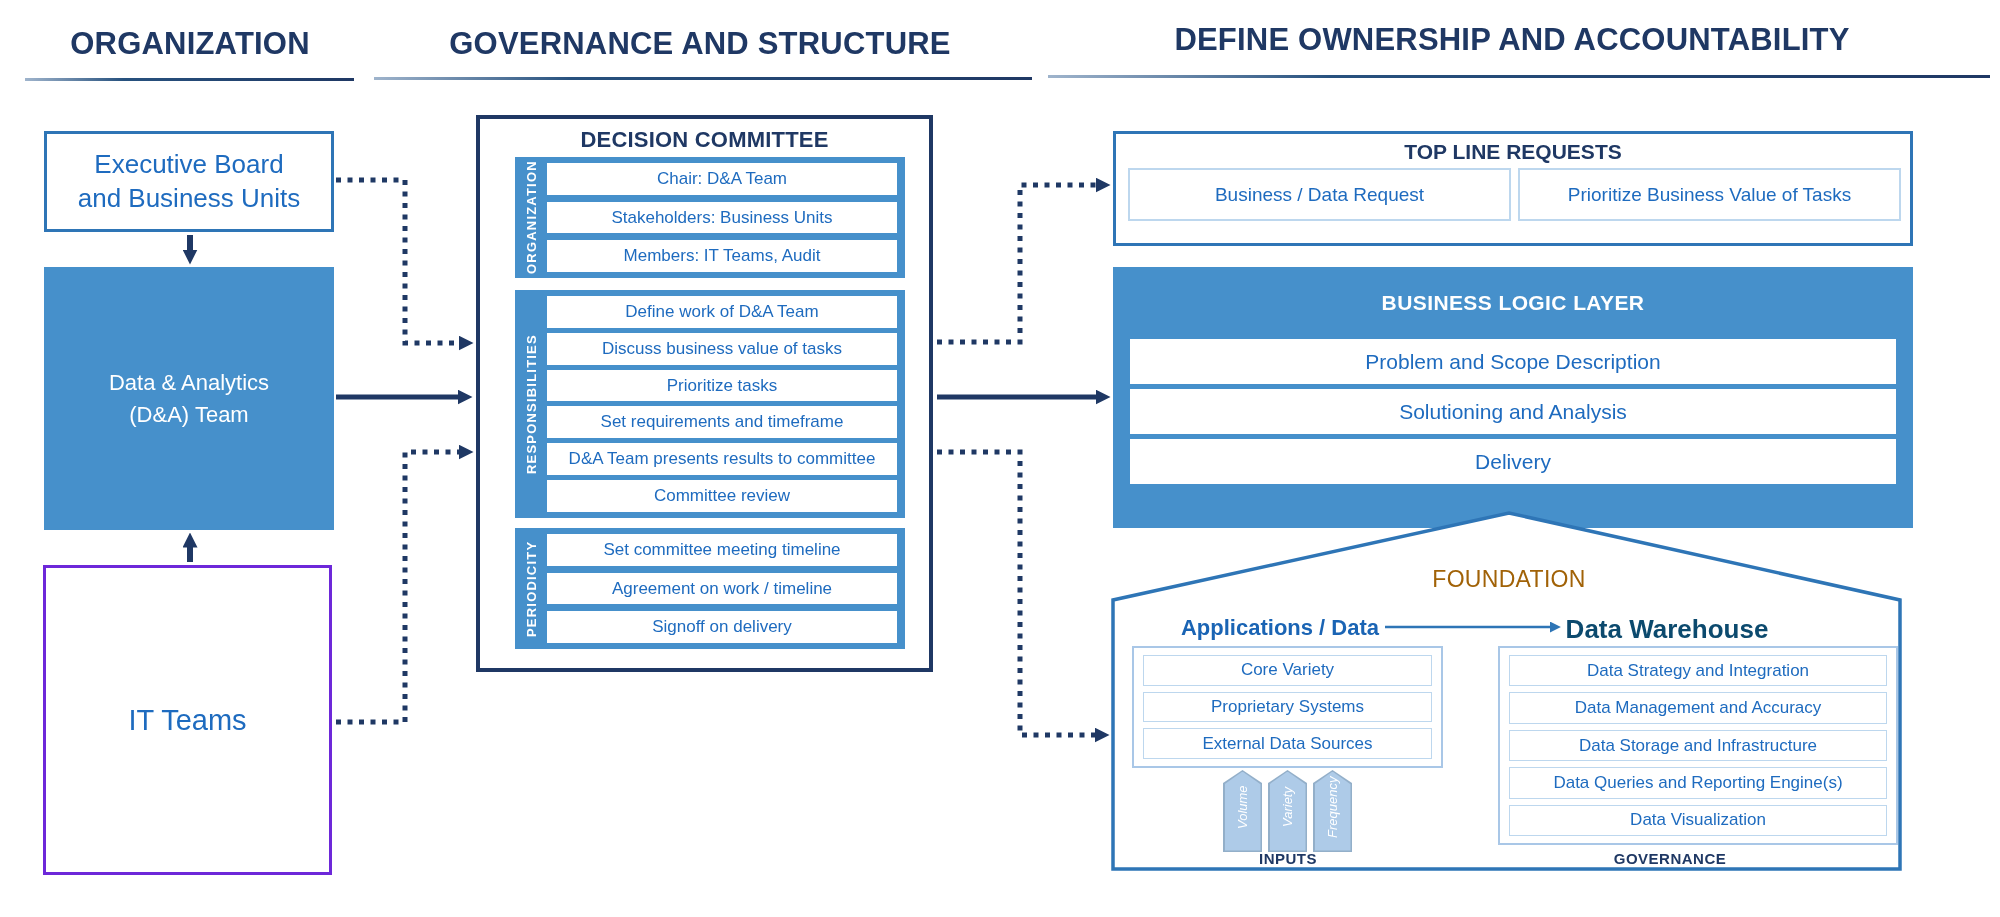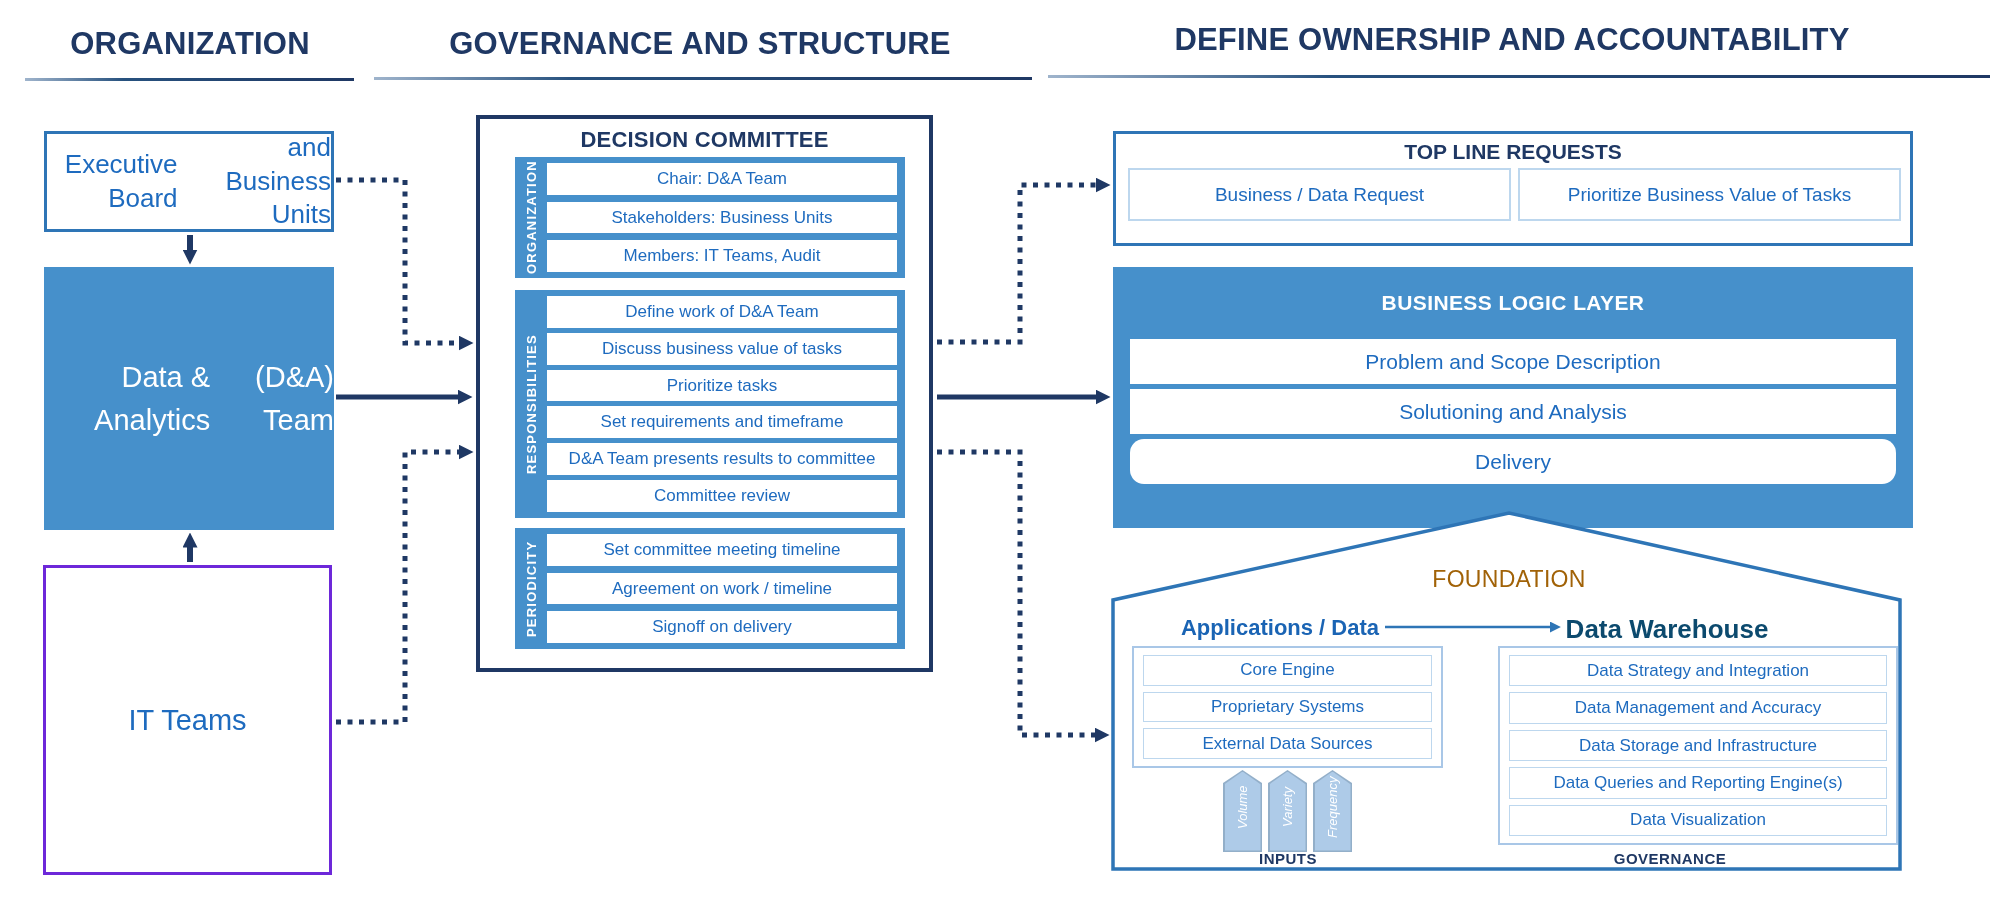--- a/index.html
+++ b/index.html
@@ -13,26 +13,26 @@
   #hdr-org { left:190px; top:26px; }
   #hdr-gov { left:700px; top:26px; }
   #hdr-own { left:1512px; top:22px; }
   .hdr-line { position:absolute; height:3px;
     background:linear-gradient(90deg,#9FB4CC,#27517E 30%,#1F3864); }
   #line-org { left:25px;  top:78px; width:329px; }
   #line-gov { left:374px; top:77px; width:658px; }
   #line-own { left:1048px;top:75px; width:942px; }
 
   
-  .obox { position:absolute; display:flex; flex-direction:row; align-items:center;
-          justify-content:center; text-align:right; box-sizing:border-box; }
+  .obox { position:absolute; display:flex; flex-direction:column; align-items:center;
+          justify-content:center; text-align:left; box-sizing:border-box; }
   #exec { left:44px; top:131px; width:290px; height:101px; background:#fff;
           border:3px solid #2E75B6; color:#1E6BBF; font-size:26px; line-height:1.3; }
   #dna  { left:44px; top:267px; width:290px; height:263px; background:#4690CB;
-          color:#fff; font-size:29px; line-height:1.45; }
+          color:#fff; font-size:22px; line-height:1.45; }
   #it   { left:43px; top:565px; width:289px; height:310px; background:#fff;
           border:3px solid #6d28d9; color:#1E6BBF; font-size:29px; }
 
   
   #committee { position:absolute; left:476px; top:115px; width:457px; height:557px;
                background:#fff; border:4px solid #1F3864; box-sizing:border-box; }
   #committee-title { position:absolute; left:476px; top:127px; width:457px; text-align:center;
                color:#1F3864; font-weight:700; font-size:22px; letter-spacing:.2px; }
   .csec { position:absolute; left:515px; width:390px; background:#4690CB;
           display:flex; flex-direction:column; gap:7px; padding:6px 8px 6px 32px;
@@ -61,21 +61,21 @@
   
   #bll { position:absolute; left:1113px; top:267px; width:800px; height:261px;
          background:#4690CB;
          clip-path:polygon(0 0,100% 0,100% 100%,58% 100%,49.5% 94.2%,41% 100%,0 100%); }
   #bll-title { position:absolute; top:0; height:72px; left:0; right:0; display:flex;
          align-items:center; justify-content:center; color:#fff; font-weight:700;
          font-size:21px; letter-spacing:.4px; }
   .bll-row { position:absolute; left:17px; width:766px; height:45px; background:#fff;
          display:flex; align-items:center; justify-content:center; color:#1E6BBF;
          font-size:21px; }
-  #bll-row-0 { top:72px; } #bll-row-1 { top:122px; } #bll-row-2 { top:172px;border-radius:14px; }
+  #bll-row-0 { top:72px; } #bll-row-1 { top:122px; } #bll-row-2 { top:172px; }
 
   
   #foundation-title { position:absolute; left:1509px; top:566px; transform:translateX(-50%);
          color:#a16207; font-weight:400; font-size:23px; letter-spacing:.3px; }
   #apps-label { position:absolute; left:1280px; top:615px; transform:translateX(-50%);
          color:#1A64B4; font-weight:700; font-size:22px; white-space:nowrap; }
   #wh-label   { position:absolute; left:1667px; top:614px; transform:translateX(-50%);
          color:#0c4a6e; font-weight:700; font-size:26px; white-space:nowrap; }
   .fgroup { position:absolute; background:#fff; border:2px solid #A9C7E7;
          box-sizing:border-box; display:flex; flex-direction:column; gap:6px; padding:7px 9px; }
@@ -169,21 +169,21 @@
     <div class="bll-row" id="bll-row-0">Problem and Scope Description</div>
     <div class="bll-row" id="bll-row-1">Solutioning and Analysis</div>
     <div class="bll-row" id="bll-row-2">Delivery</div>
   </div>
 
   <div id="foundation-title">FOUNDATION</div>
   <div id="apps-label">Applications / Data</div>
   <div id="wh-label">Data Warehouse</div>
 
   <div class="fgroup" id="apps-group">
-    <div class="frow">Core Engine</div>
+    <div class="frow">Core Variety</div>
     <div class="frow">Proprietary Systems</div>
     <div class="frow">External Data Sources</div>
   </div>
 
   <div class="fgroup" id="wh-group">
     <div class="frow">Data Strategy and Integration</div>
     <div class="frow">Data Management and Accuracy</div>
     <div class="frow">Data Storage and Infrastructure</div>
     <div class="frow">Data Queries and Reporting Engine(s)</div>
     <div class="frow">Data Visualization</div>

